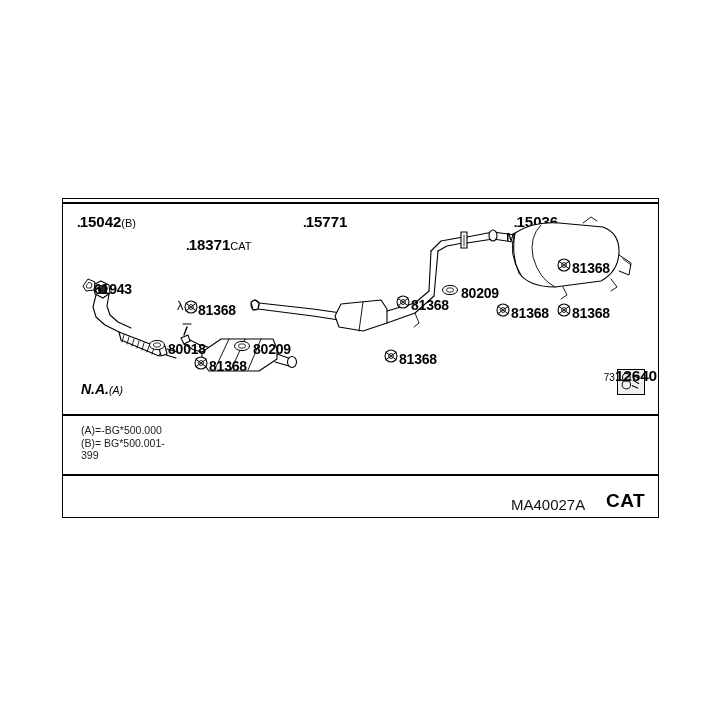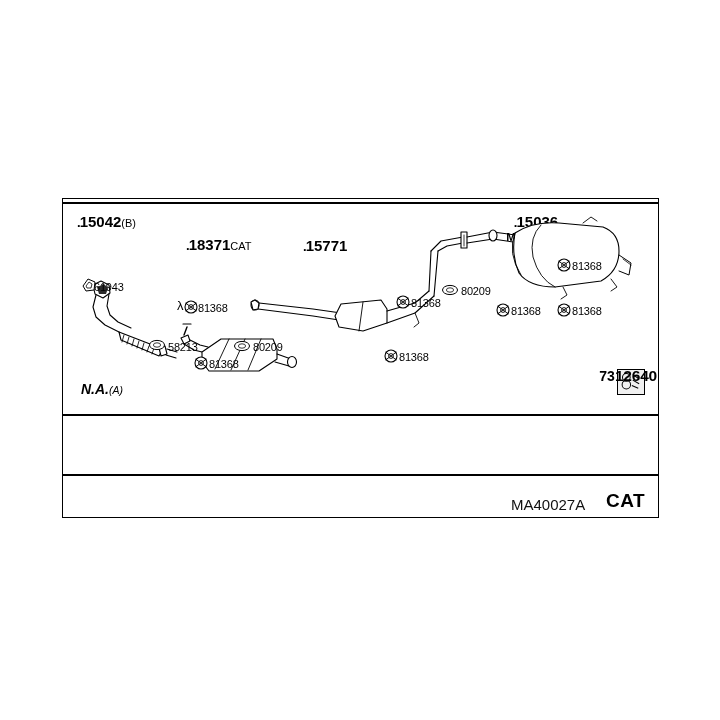--- a/index.html
+++ b/index.html
@@ -75,21 +75,21 @@
     margin-top: -1px;
   }
   .hdr .sup {
     font-size: 7px;
     vertical-align: super;
     font-weight: normal;
   }
 
   #hdr0 { left: 14px;  top: 14px; }
   #hdr1 { left: 123px; top: 14px; margin-top: 23px; }
-  #hdr2 { left: 240px; top: 14px; margin-top: 24px; }
+  #hdr2 { left: 240px; top: 14px; }
   #hdr3 { left: 418px; top: 14px; text-align: center; width: 110px; }
 
   
   #na {
     position: absolute;
     left: 18px;
     top: 181px;
     white-space: nowrap;
     font-style: italic;
   }
@@ -97,21 +97,21 @@
   #na .s { font-size: 10.5px; }
 
   
   #code-box {
     position: absolute;
     right: 1px;
     top: 168px;
     text-align: right;
     white-space: nowrap;
   }
-  #code-box .small { font-size: 14px; font-weight: bold; }
+  #code-box .small { font-size: 10px; font-weight: normal; }
   #code-box .big { font-size: 15.5px; font-weight: bold; letter-spacing: -0.2px; }
 
   #glyph-box {
     position: absolute;
     right: 13px;
     top: 170px;
     width: 26px;
     height: 24px;
     border: 1px solid #000;
     background: #f0f0f0;
@@ -141,22 +141,22 @@
     left: 543px;
     top: 291px;
     font-size: 19px;
     font-weight: bold;
     letter-spacing: 0.5px;
   }
 
   
   .callout {
     position: absolute;
-    font-size: 11px;
-    font-weight: normal;
+    font-size: 14px;
+    font-weight: bold;
     color: #000;
     white-space: nowrap;
     letter-spacing: -0.2px;
   }
 
   svg { display: block; }
   #art {
     position: absolute;
     left: 0;
     top: 0;
@@ -337,21 +337,21 @@
         <circle cx="7" cy="7" r="2.4" fill="#fff" stroke="#000" stroke-width="0.9"></circle>
         <path d="M1.5 3 L12.5 11 M1.5 11 L12.5 3" stroke="#000" stroke-width="0.9"></path>
       </g>
     </g>
   </svg>
 
   <div class="callout" id="lambda" style="left:114px; top:99px; font-size:13px; font-weight:normal;">λ</div>
 
   <div class="callout" style="left:31px;  top:82px;">61943</div>
   <div class="callout" style="left:135px; top:103px;">81368</div>
-  <div class="callout" style="left:105px; top:142px;">58213</div>
+  <div class="callout" style="left:105px; top:142px;">80018</div>
   <div class="callout" style="left:146px; top:159px;">81368</div>
   <div class="callout" style="left:190px; top:142px;">80209</div>
   <div class="callout" style="left:348px; top:98px;">81368</div>
   <div class="callout" style="left:336px; top:152px;">81368</div>
   <div class="callout" style="left:398px; top:86px;">80209</div>
   <div class="callout" style="left:509px; top:61px;">81368</div>
   <div class="callout" style="left:448px; top:106px;">81368</div>
   <div class="callout" style="left:509px; top:106px;">81368</div>
 
   <div id="na">
@@ -365,17 +365,20 @@
         <circle cx="9" cy="16" r="4.6"></circle>
         <path d="M16 5 L22 9 M16 11 L23 15 M15 17 L22 20"></path>
       </g>
     </svg>
   </div>
 
   <div id="code-box">
     <span class="small">73</span><span class="big">12640</span>
   </div>
 
+  <div id="notes">(A)=-BG*500.000
+(B)= BG*500.001-
+399</div>
 
   <div id="footer-code">MA40027A</div>
   <div id="footer-cat">CAT</div>
 
 </div>
 
 </body></html>

